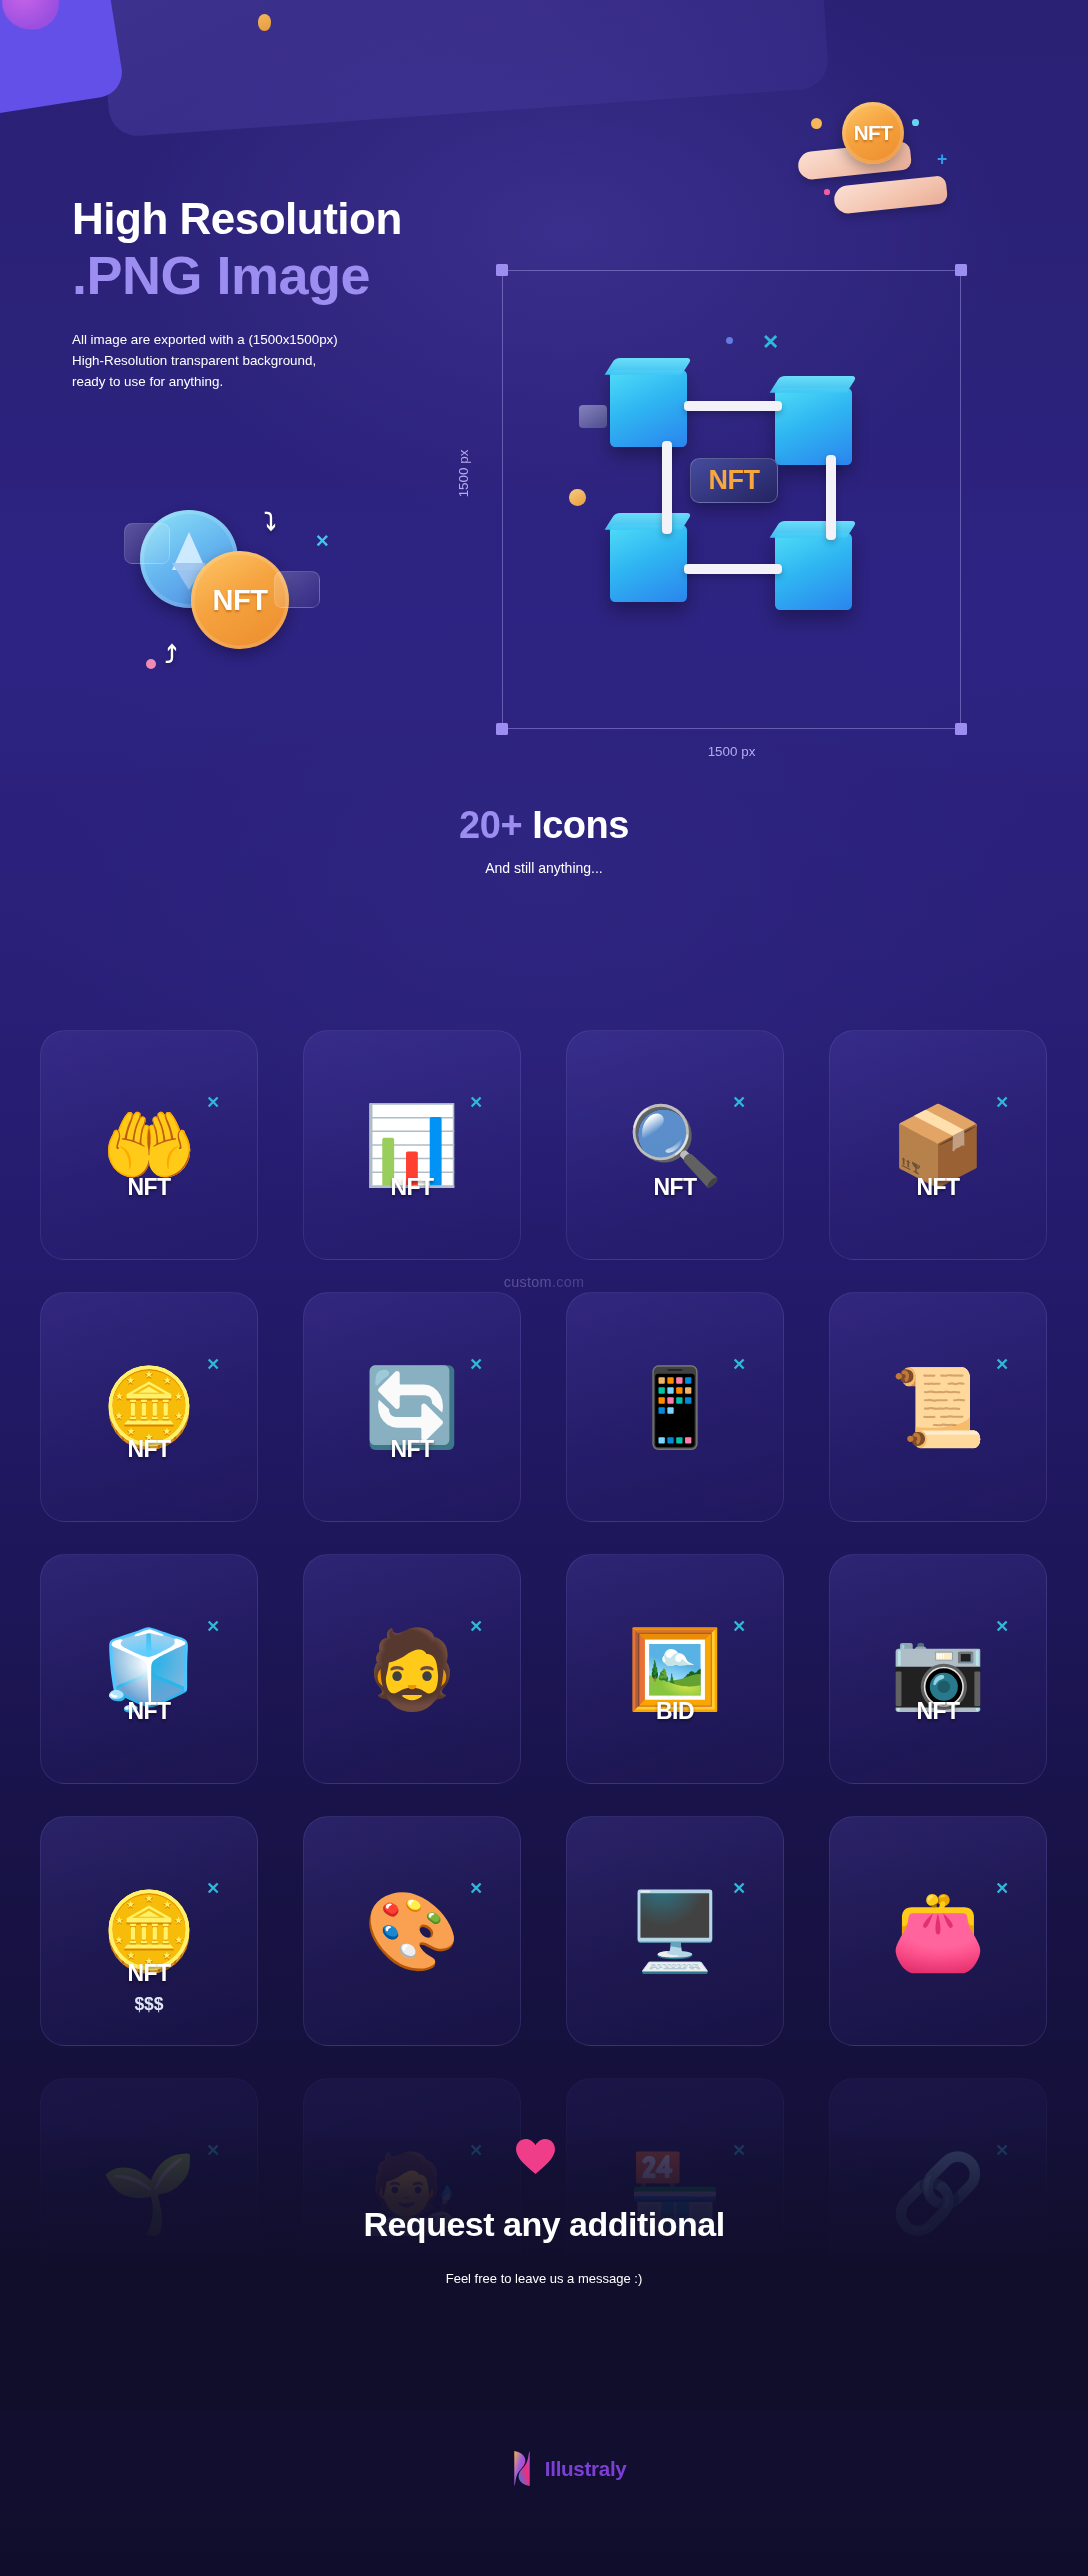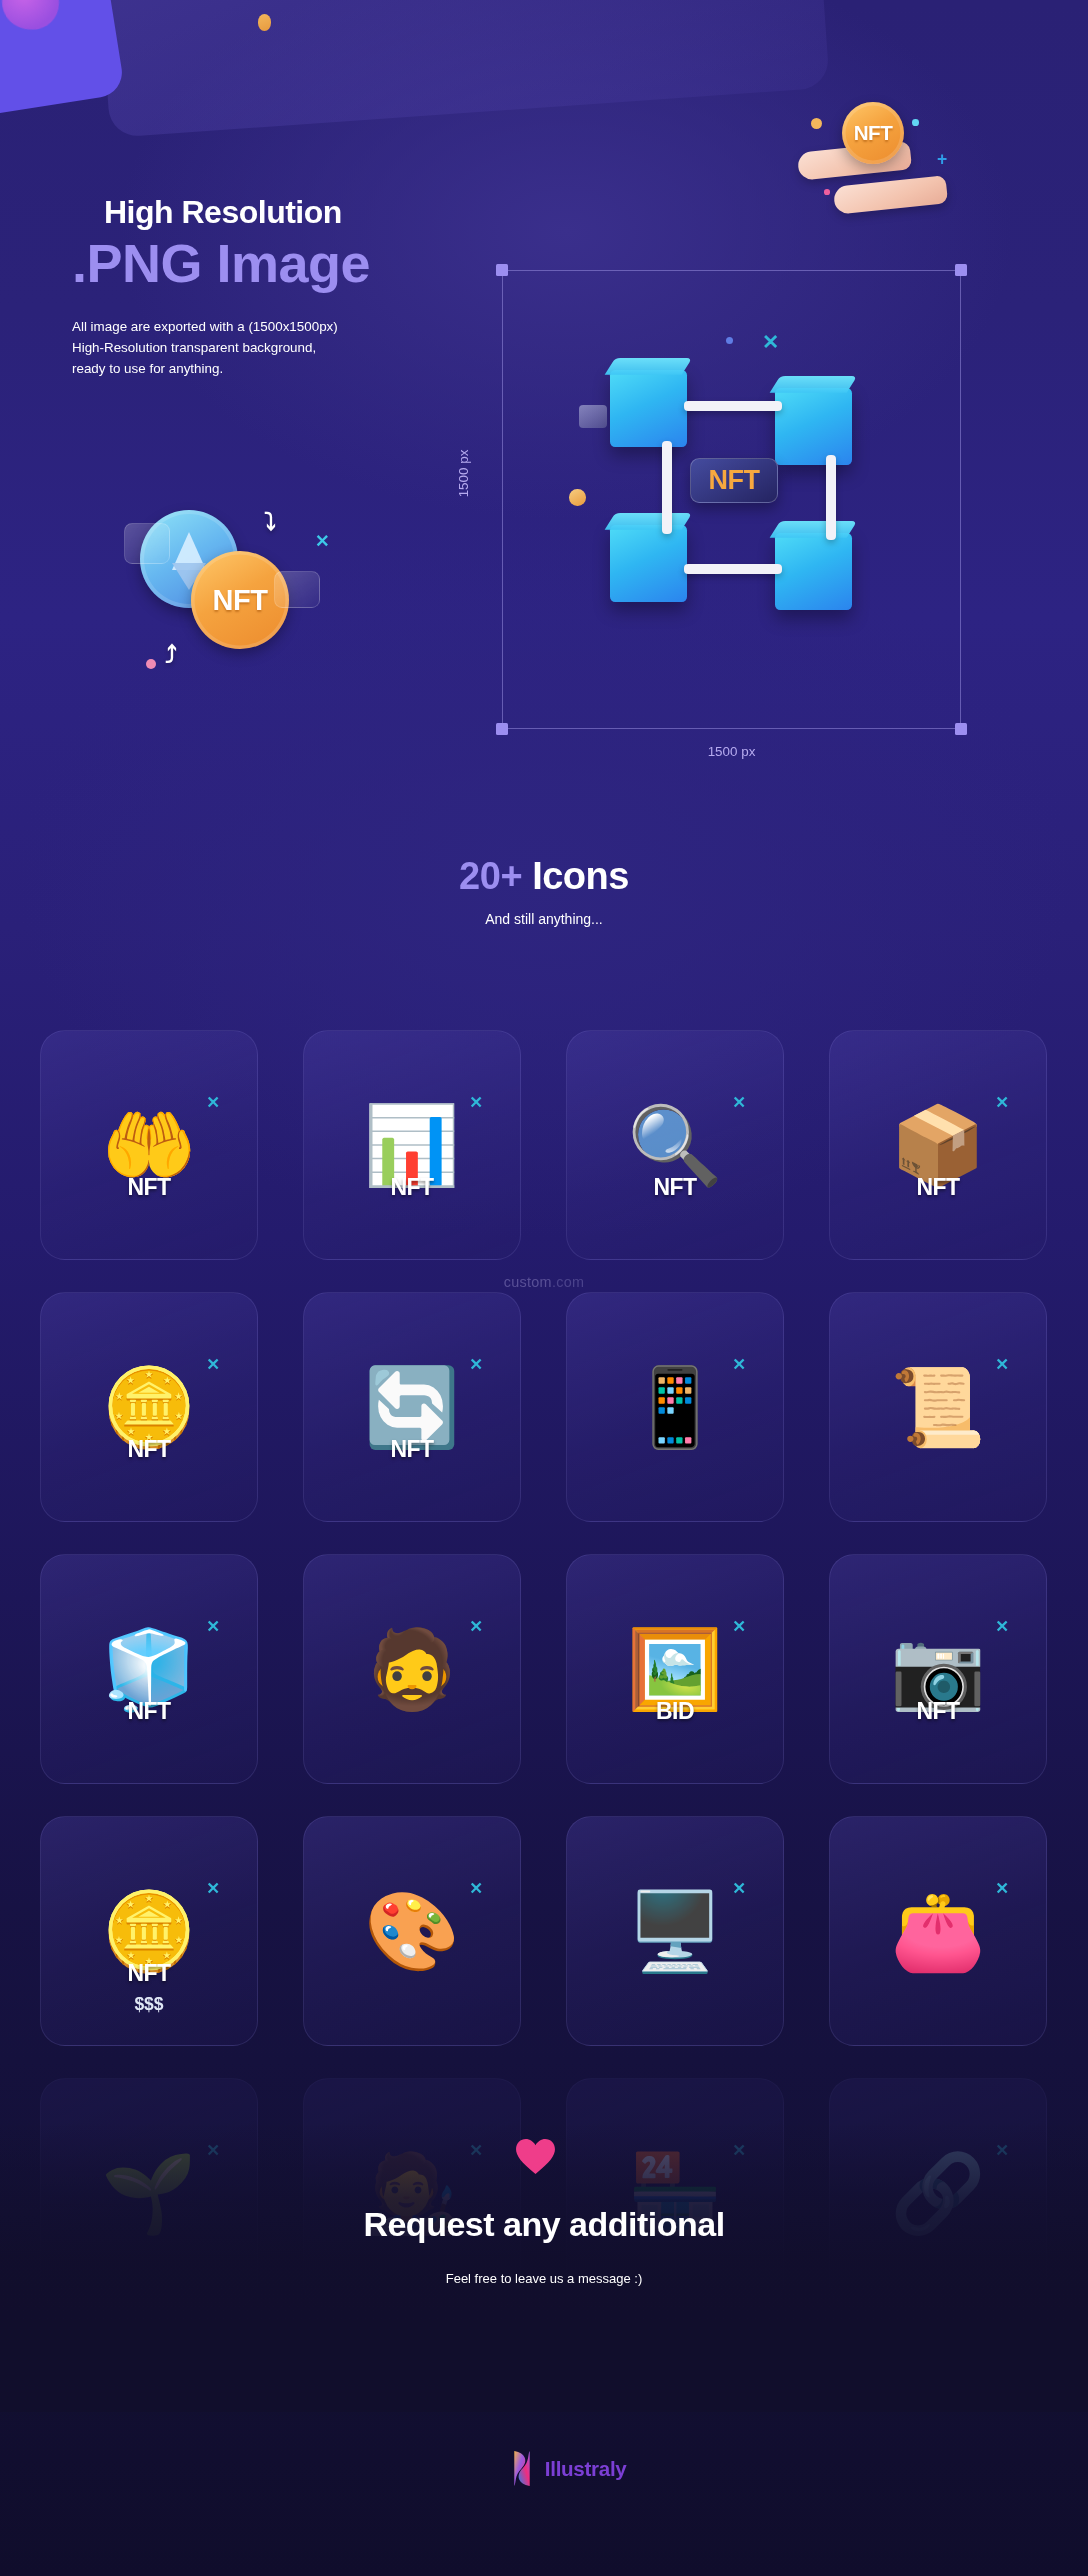--- a/index.html
+++ b/index.html
@@ -29,21 +29,21 @@
     border-radius:29px;transform:rotate(-4deg);
   }
   #hero-decor-dot{
     position:absolute;left:258px;top:14.4px;width:13.4px;height:16.5px;border-radius:50%;
     background:linear-gradient(160deg,#f3b75c,#e79a3e);
   }
 
   
   #hero-text{position:absolute;left:72px;top:196px;width:443px;}
   #hero-title-1{
-    font-size:32px;font-weight:bold;color:#ffffff;letter-spacing:-0.5px;line-height:1.05;margin-left:32px;
+    font-size:44px;font-weight:bold;color:#ffffff;letter-spacing:-0.5px;line-height:1.05;
   }
   #hero-title-2{
     font-size:54px;font-weight:bold;color:#9c8ef0;letter-spacing:-0.5px;line-height:1.05;margin-top:5.2px;
   }
   #hero-desc{
     margin-top:26px;font-size:13.4px;line-height:1.55;color:#ffffff;font-weight:300;white-space:pre-line;
   }
 
   
   #hero-hand-scene{position:absolute;left:757px;top:93px;width:216px;height:149px;}
@@ -137,21 +137,21 @@
     color:#f6a83f;font-size:27px;font-weight:bold;letter-spacing:-0.5px;
     box-shadow:0 6.2px 13.4px rgba(0,0,0,.3);
   }
   #bc-dot{left:-28px;top:129px;width:16.5px;height:16.5px;background:linear-gradient(150deg,#f7cd81,#e89b3d);}
   #bc-dot2{left:129px;top:-23px;width:7.2px;height:7.2px;background:#5f7de4;}
   #bc-x{position:absolute;left:165px;top:-30px;color:#2fb8d8;font-size:20.6px;font-weight:bold;}
   #bc-tab{position:absolute;left:-18px;top:45px;width:28px;height:23px;border-radius:4.1px;
     background:linear-gradient(150deg,rgba(200,205,235,.55),rgba(120,125,165,.45));}
 
   
-  #icons-heading{position:absolute;left:0;right:0;top:855px;text-align:center;}
+  #icons-heading{position:absolute;left:0;right:0;top:804px;text-align:center;}
   #icons-heading h2{font-size:38px;font-weight:bold;letter-spacing:-0.5px;color:#ffffff;}
   #icons-count{color:#9c8ef0;}
   #icons-sub{margin-top:13.4px;font-size:14px;color:#ffffff;font-weight:300;}
 
   
   #icon-grid{position:absolute;left:40px;top:1030px;width:1008px;
     display:grid;grid-template-columns:repeat(4,218px);column-gap:45px;row-gap:32px;}
   .icon-card{
     width:218px;height:230px;border-radius:25px;position:relative;overflow:hidden;
     background:linear-gradient(160deg,rgba(84,72,176,.30) 0%,rgba(58,48,136,.22) 55%,rgba(40,32,104,.18) 100%);

